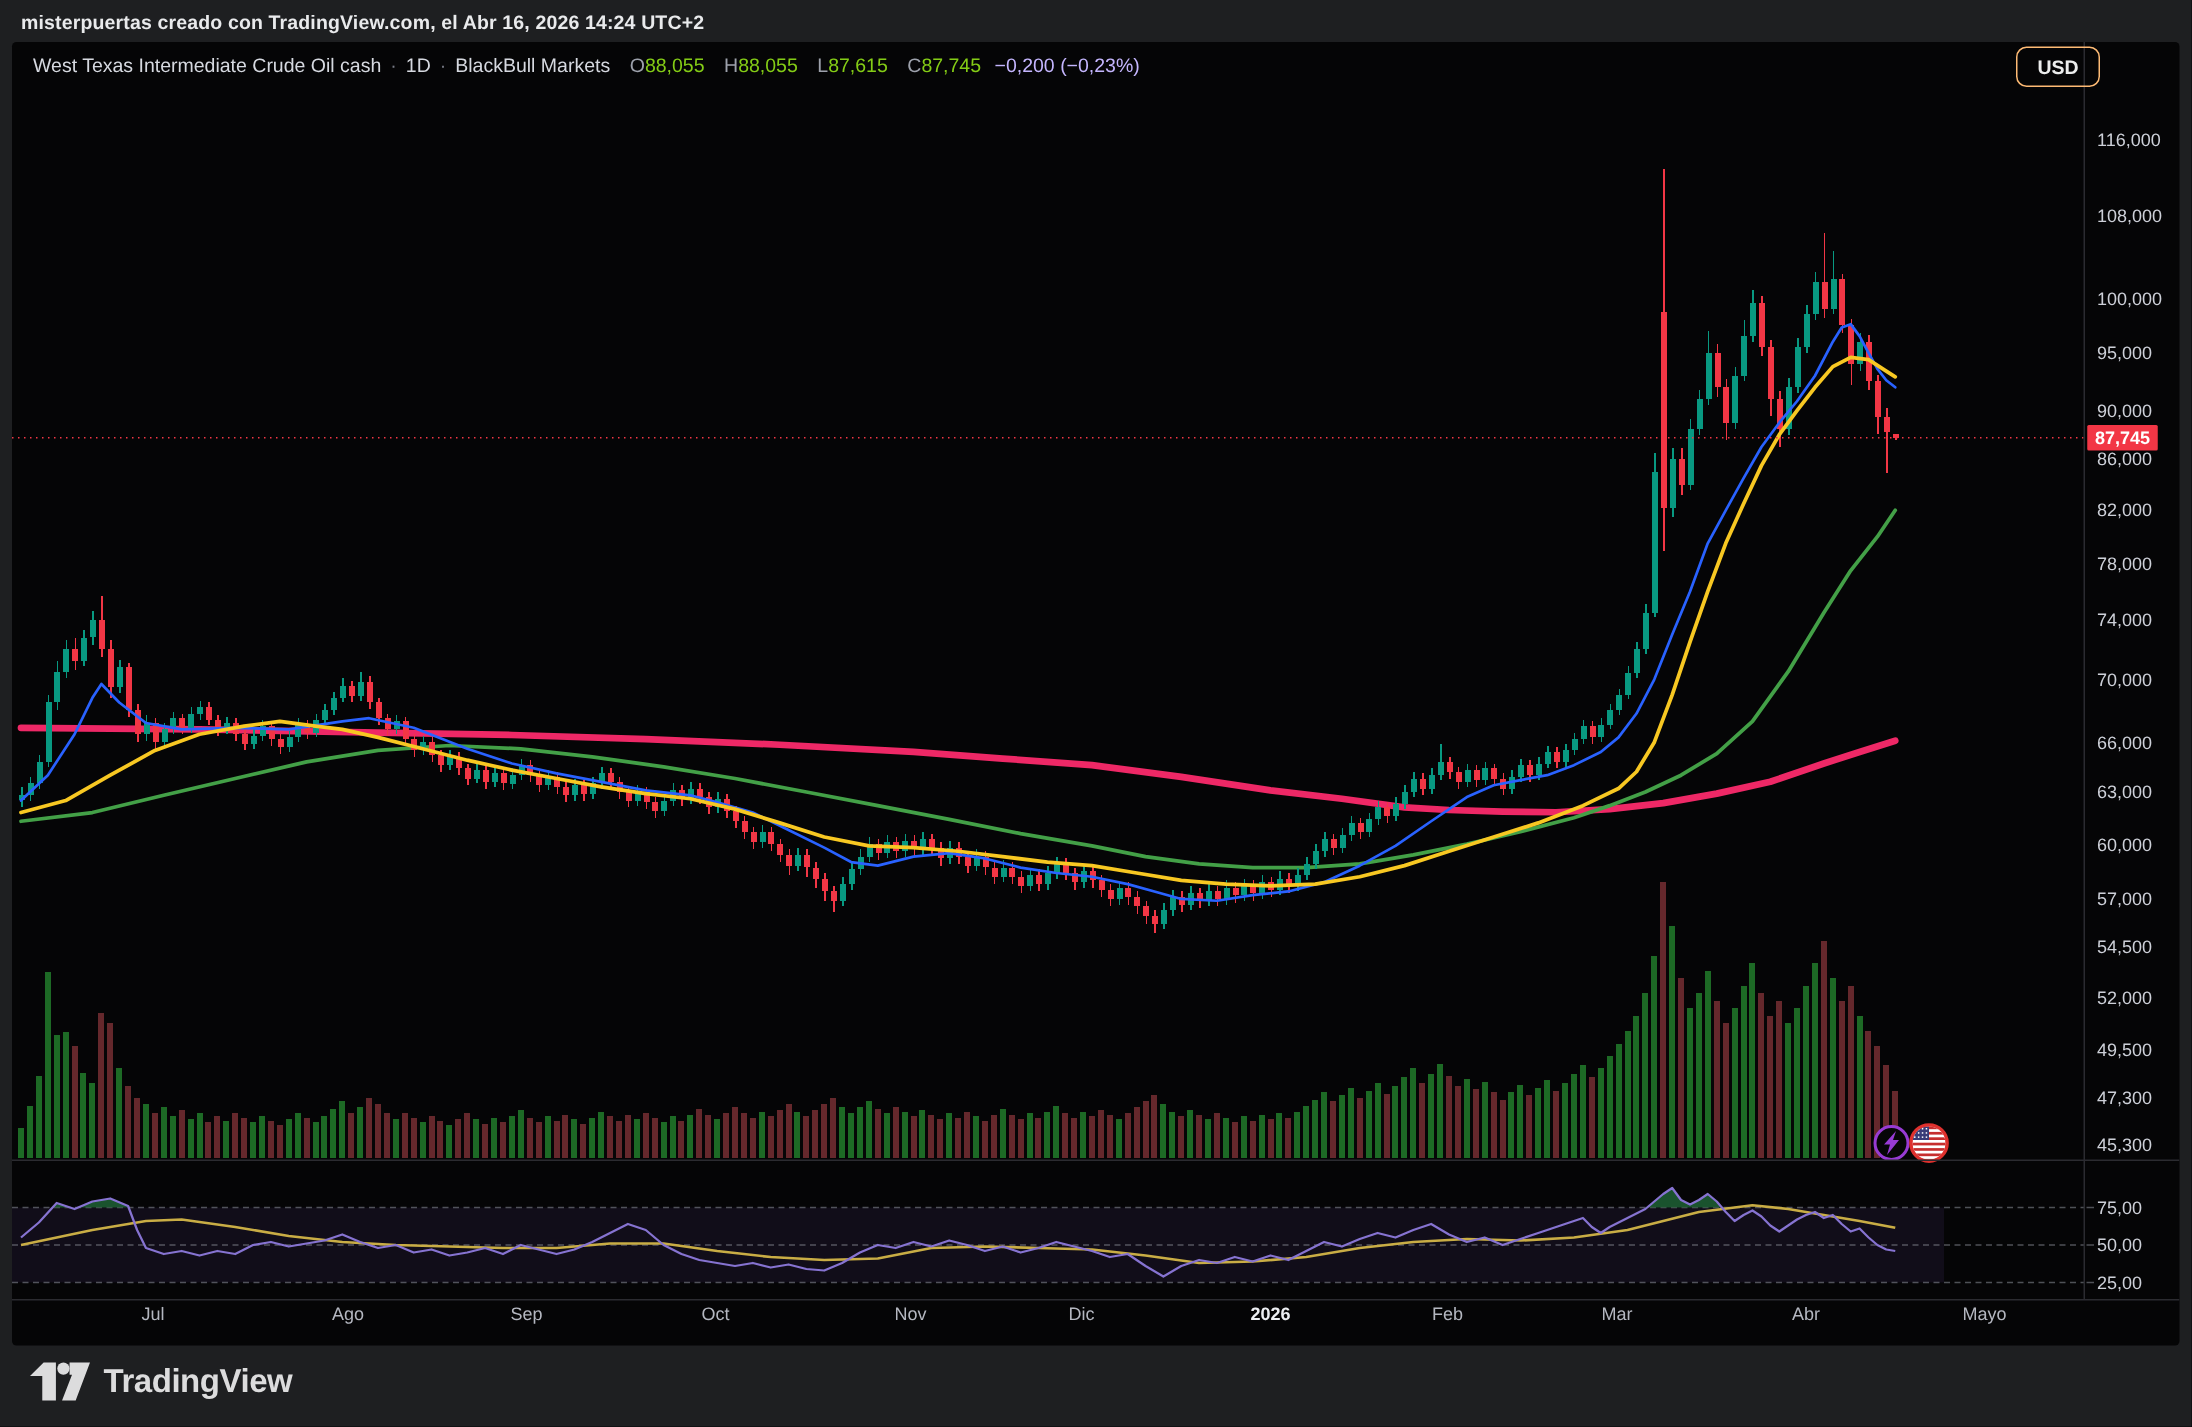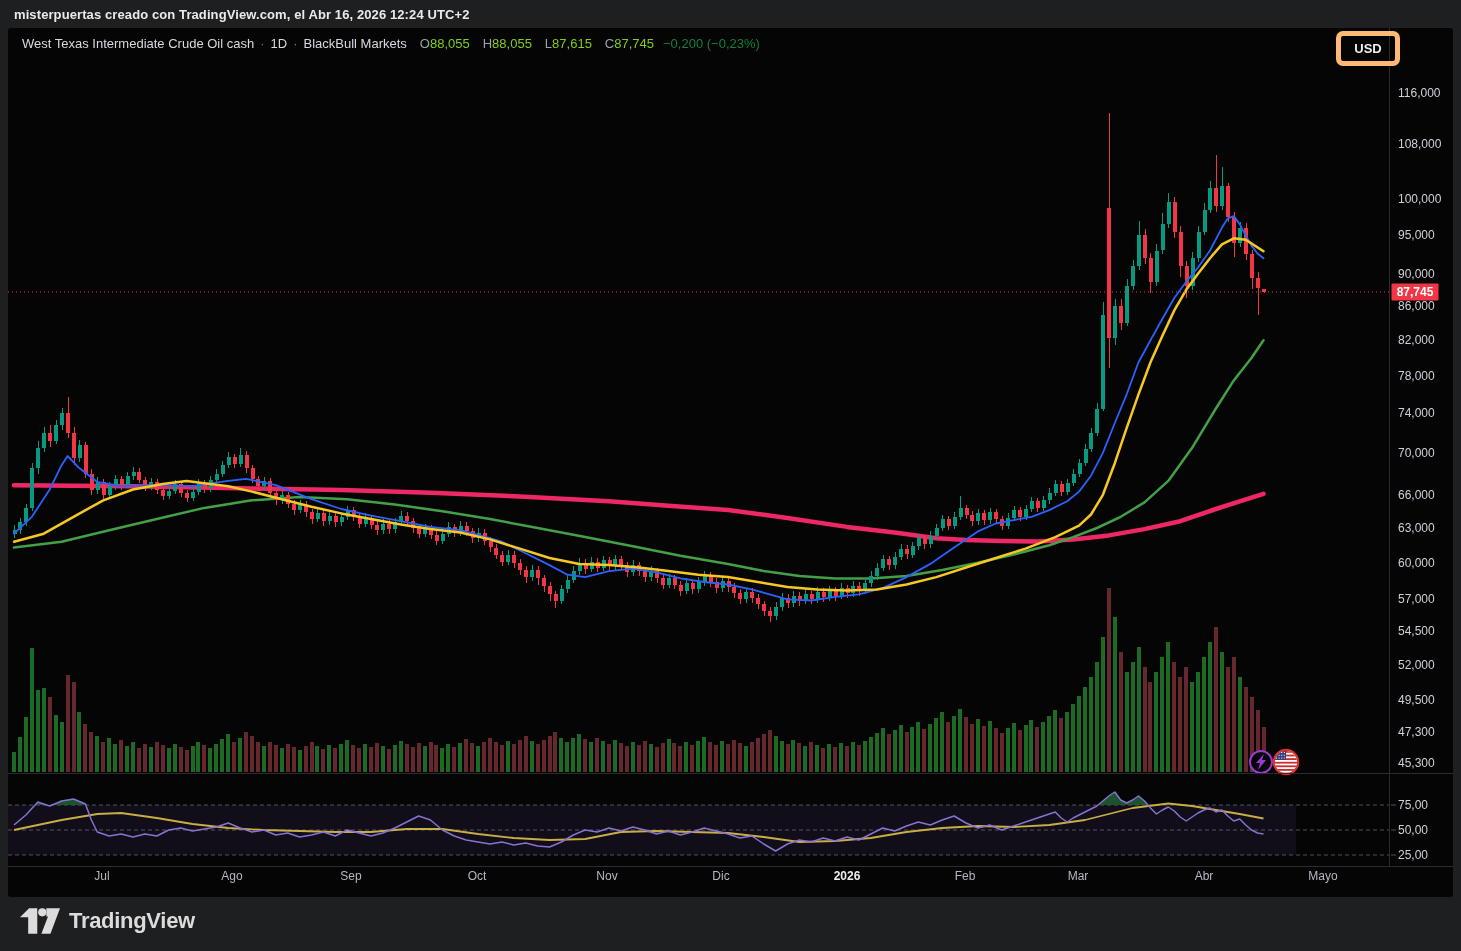--- a/index.html
+++ b/index.html
@@ -19,37 +19,37 @@
   }
   #chart-svg{position:absolute;left:0;top:0}
   svg text{font-family:"Liberation Sans","DejaVu Sans",sans-serif}
   .legend{
     position:absolute;left:14px;top:8px;font-size:13px;color:#d6d9e0;
     white-space:nowrap;z-index:5;
   }
   .legend .sep{color:#787b86;margin:0 6px}
   .legend .k{color:#9da1ab;margin-left:13px}
   .legend .v{color:#84cc16}
-  .legend .chg{color:#15803d;margin-left:9px}
+  .legend .chg{color:#c4b5fd;margin-left:9px}
   .usd-btn{
     position:absolute;right:53px;top:3px;width:54px;height:25px;z-index:5;
-    border:5px solid #fdba74;border-radius:7px;color:#eceded;font-weight:700;
+    border:1px solid #fdba74;border-radius:7px;color:#eceded;font-weight:700;
     font-size:13px;text-align:center;line-height:25px;cursor:pointer;background:transparent;
   }
   .bottombar{position:absolute;left:0;top:897px;width:100%;height:54px}
   .tv-logo{
     position:absolute;left:20px;top:11px;display:flex;align-items:flex-end;gap:9px;
     color:#dcdcdd;font-weight:700;font-size:22px;letter-spacing:-.3px;cursor:pointer;
   }
 </style>
 </head>
 <body>
 
 <div class="topbar">
-  <span>misterpuertas creado con TradingView.com, el Abr 16, 2026 12:24 UTC+2</span>
+  <span>misterpuertas creado con TradingView.com, el Abr 16, 2026 14:24 UTC+2</span>
 </div>
 
 <div class="chart-panel">
   <svg id="chart-svg" width="1445" height="869" viewBox="8 28 1445 869">
       <g shape-rendering="crispEdges">
         <rect x="12" y="752" width="4" height="20" fill="#1d6a25"></rect>
         <rect x="17.95" y="737" width="4" height="35" fill="#1d6a25"></rect>
         <rect x="23.9" y="717" width="4" height="55" fill="#1d6a25"></rect>
         <rect x="29.85" y="648" width="4" height="124" fill="#1d6a25"></rect>
         <rect x="35.8" y="690" width="4" height="82" fill="#1d6a25"></rect>

